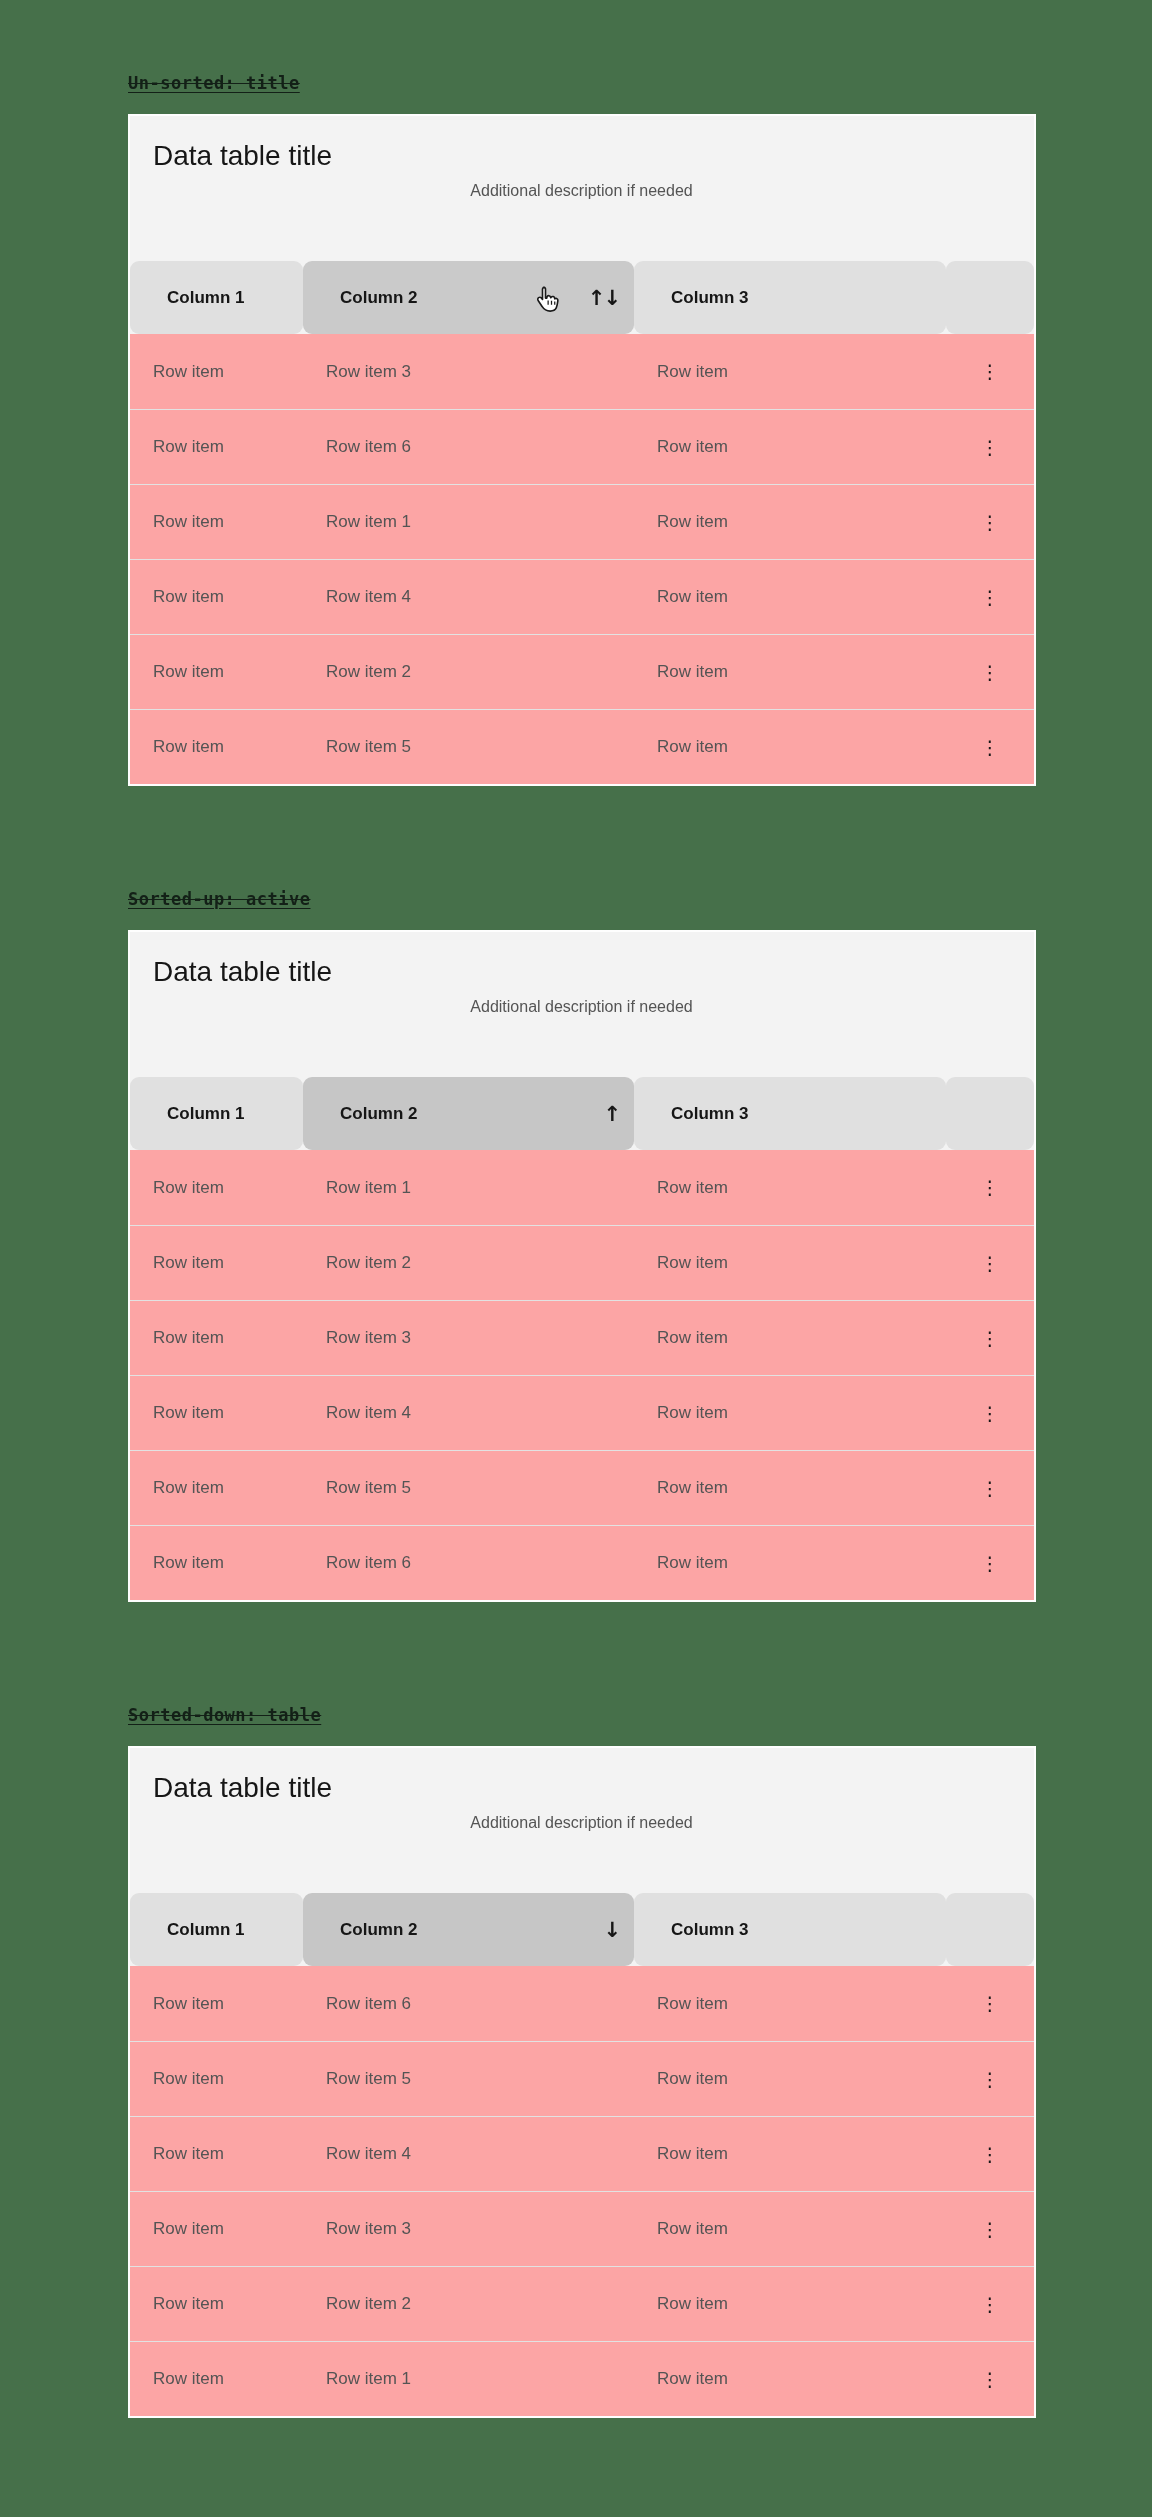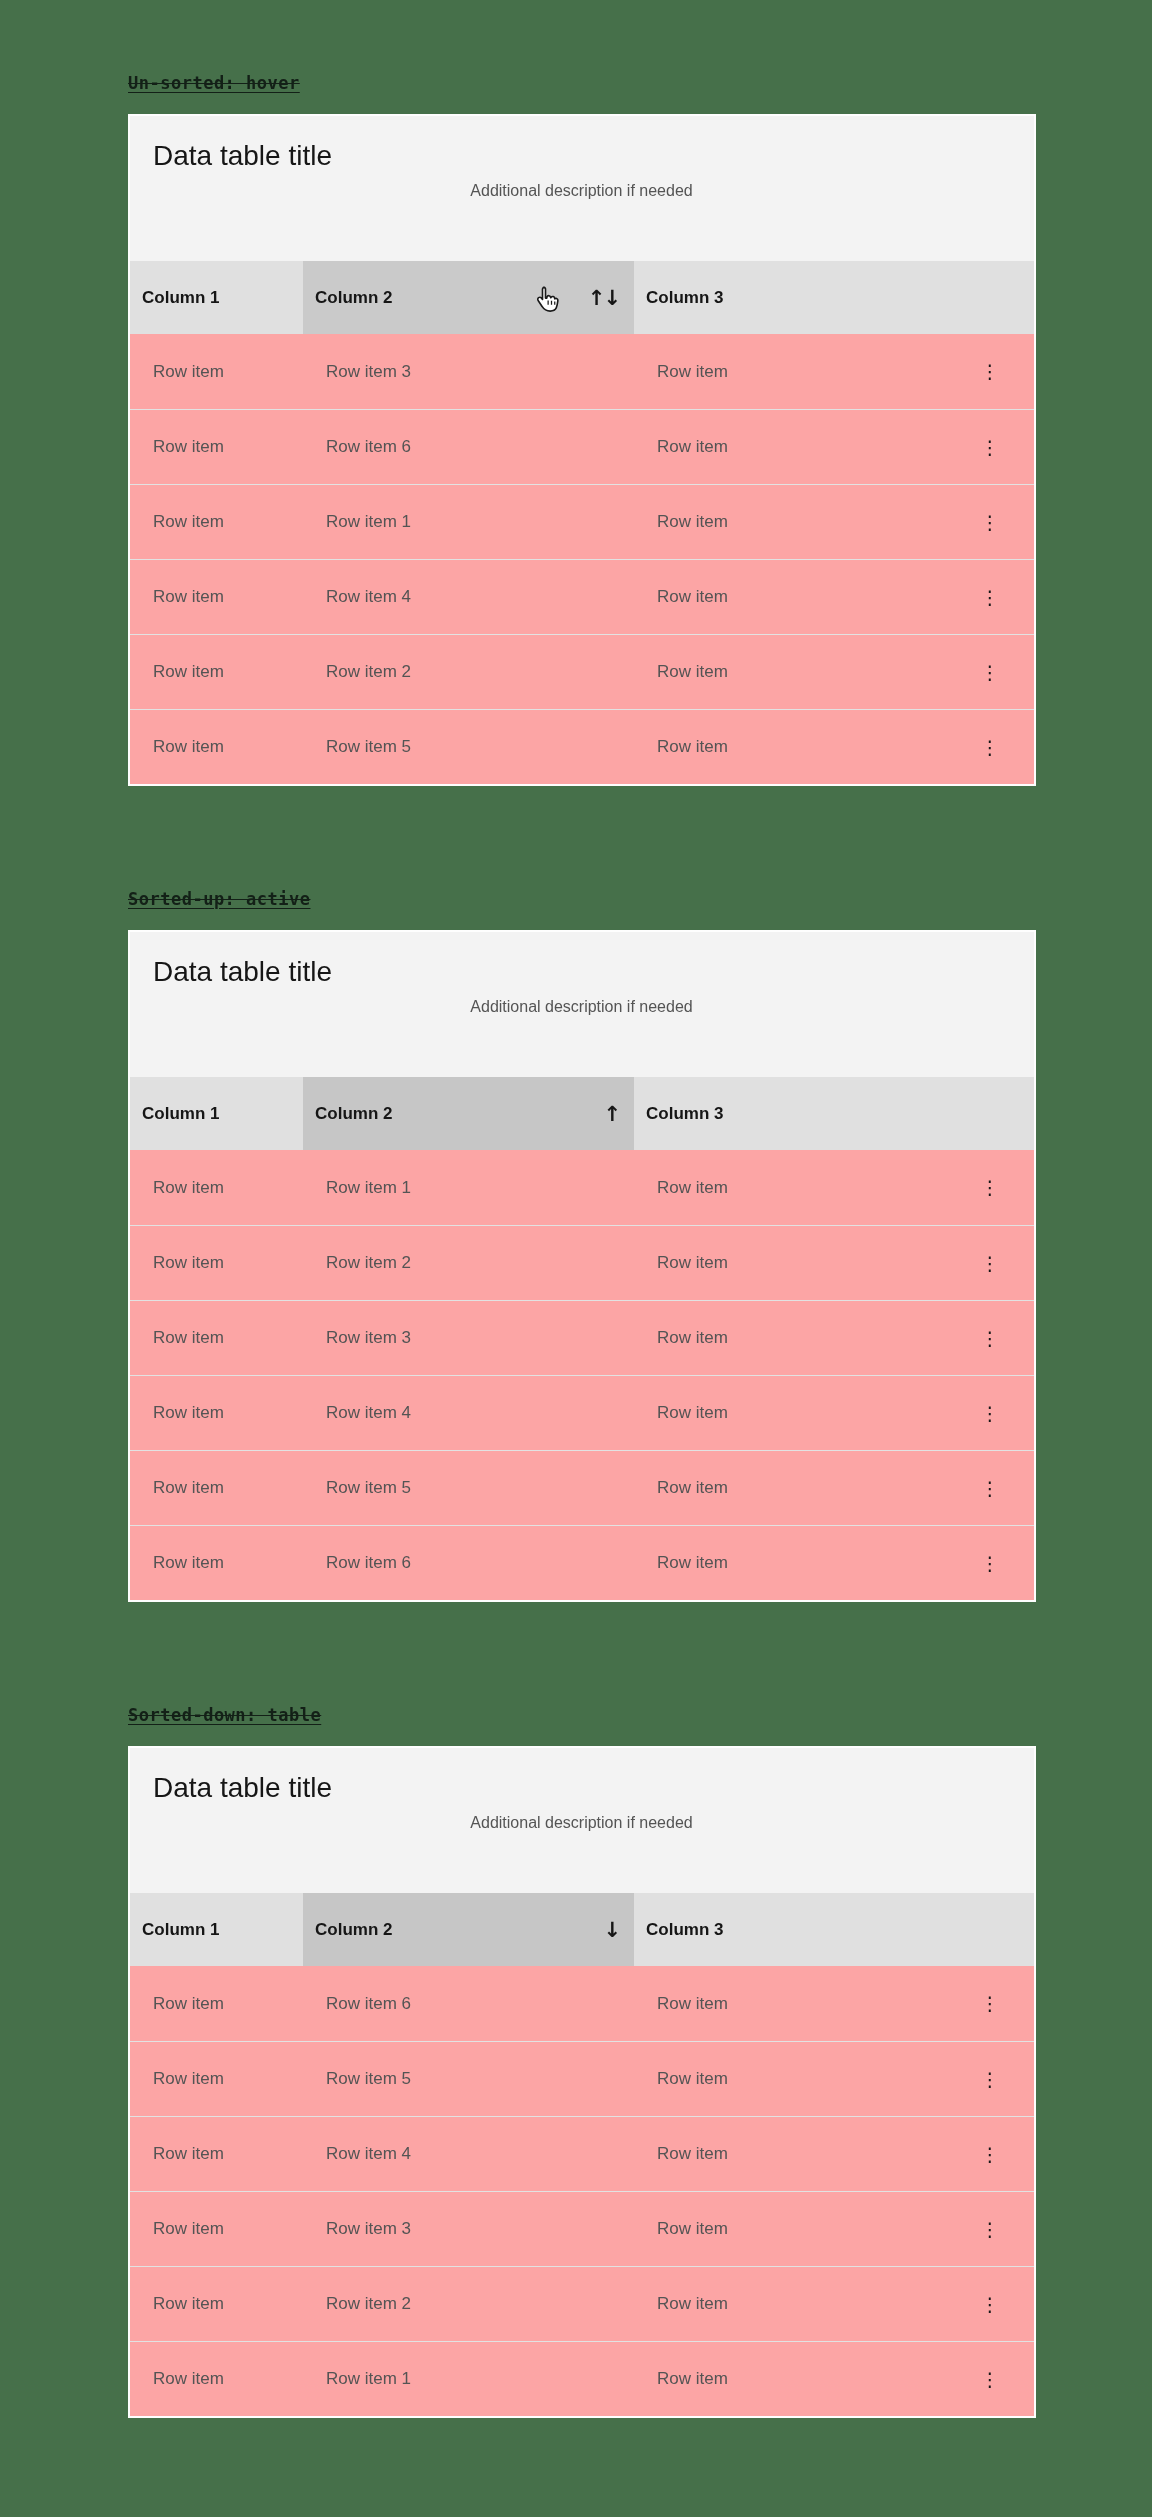--- a/index.html
+++ b/index.html
@@ -38,23 +38,24 @@
   .table-head { padding: 22px 24px 59px 23px; background: #f3f3f3; }
   .table-title { font-size: 28px; line-height: 36px; font-weight: 400; color: #161616; }
   .table-desc  { margin-top: 6px; font-size: 16px; line-height: 22px; color: #545454; text-align: center; }
 
   .grid-row { display: grid; grid-template-columns: 173px 331px 1fr 88px; }
 
   .thead-row { height: 73px; }
   .th {
     background: #e0e0e0;
     display: flex; align-items: center;
-    padding-left: 12px;
+    padding-left: 37px;
     font-size: 17px; font-weight: 700; color: #161616;
     position: relative;
+    border-radius: 9px;
   }
   .th.sortable-hover  { background: #cacaca; cursor: pointer; }
   .th.sortable-active { background: #c6c6c6; cursor: pointer; }
 
   .sort-icon {
     position: absolute; right: 15px; top: 50%;
     transform: translateY(-50%);
     font-size: 21px; line-height: 1; color: #161616;
     letter-spacing: -2px;
     font-family: "DejaVu Sans", sans-serif;
@@ -83,21 +84,21 @@
     font-size: 19px; line-height: 1; color: #161616;
     font-family: "DejaVu Sans", sans-serif;
   }
 </style>
 </head>
 <body>
 
 <div class="page">
 
   <div class="section">
-    <div class="state-label">Un-sorted: hover</div>
+    <div class="state-label">Un-sorted: title</div>
 
     <div class="data-table">
       <div class="table-head">
         <div class="table-title">Data table title</div>
         <div class="table-desc">Additional description if needed</div>
       </div>
 
       <div class="grid-row thead-row">
         <div class="th">Column 1</div>
         <div class="th sortable-hover">

